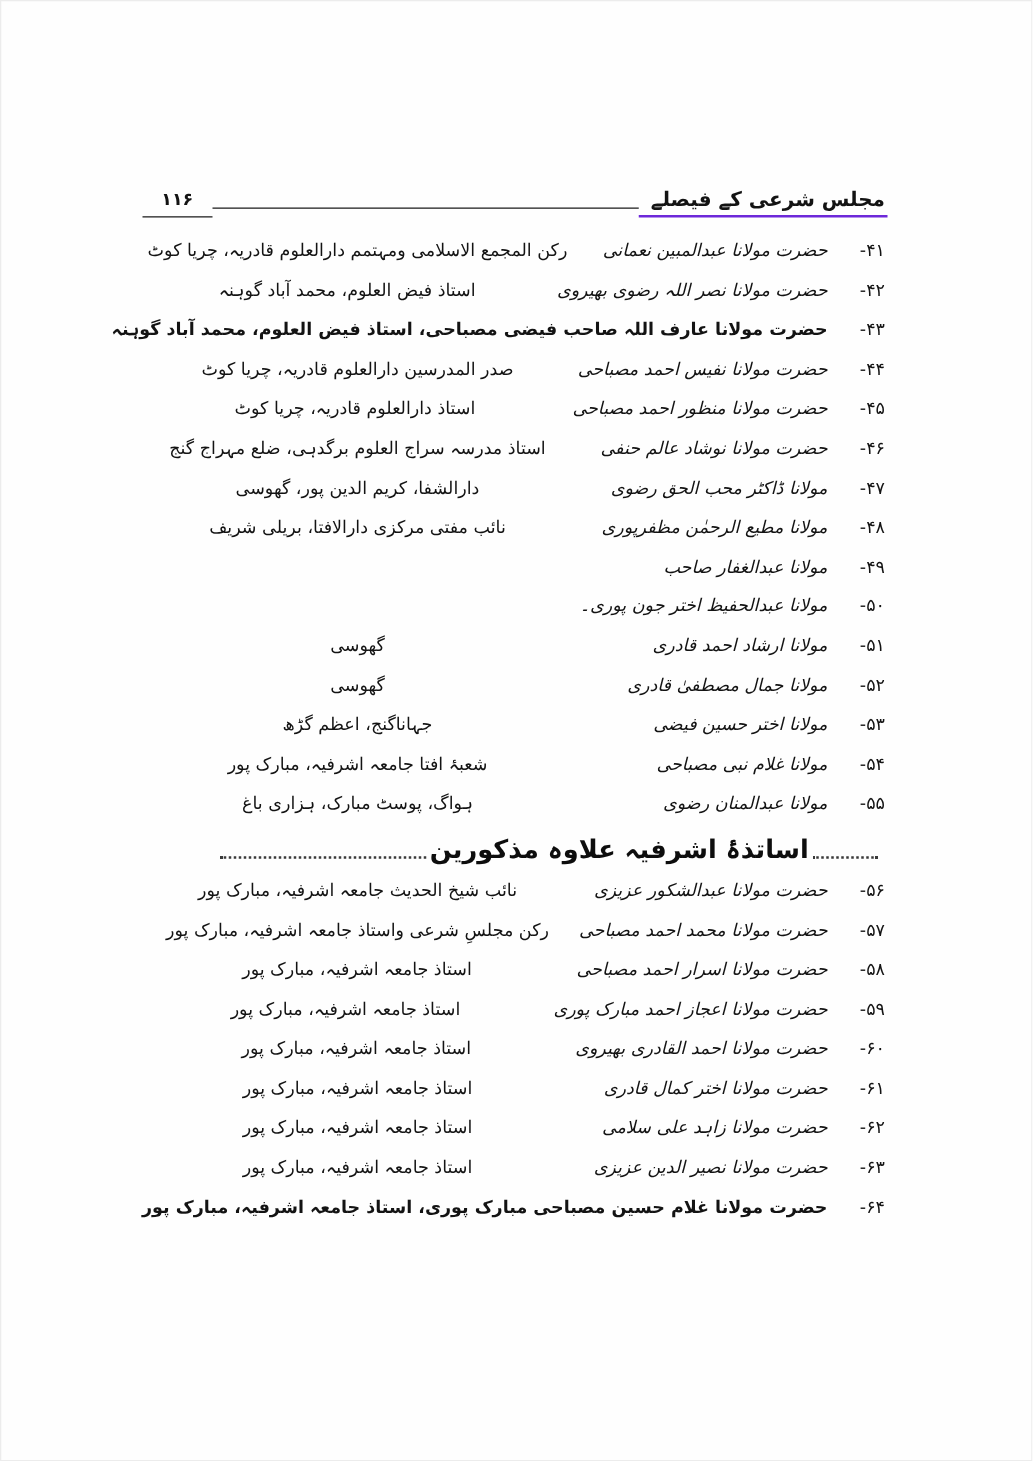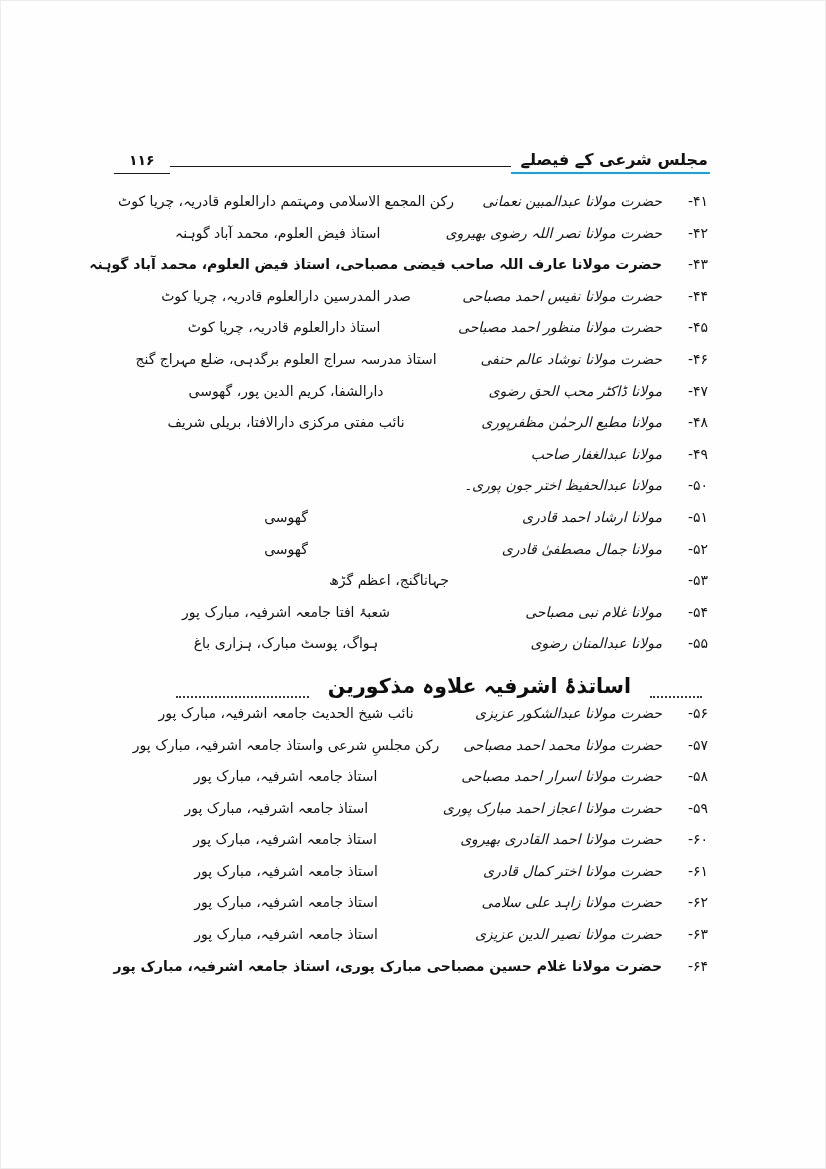--- a/index.html
+++ b/index.html
@@ -13,43 +13,42 @@
     overflow:hidden;
     box-shadow: inset 0 0 0 1px #ececec;
   }
   
   .hdr {
     position:absolute; top:144px; right:116px; width:596px; height:30px;
     display:flex; direction:rtl; align-items:flex-end;
   }
   .hdr-title {
     font-size:16px; font-weight:bold; white-space:nowrap;
-    border-bottom:2px solid #0ea5e9; padding:0 2px 3px 10px;
+    border-bottom:2px solid #6d28d9; padding:0 2px 3px 10px;
   }
   .hdr-rule { flex:1; height:0; border-bottom:1.8px solid #1a1a1a; margin-bottom:7px; }
   .hdr-num {
     font-size:14px; font-weight:bold; letter-spacing:1px;
     border-bottom:1.8px solid #1a1a1a; padding:0 15px 5px; 
   }
   
   .list { position:absolute; top:186px; right:118px; width:592px; }
   .row {
     display:flex; direction:rtl; align-items:baseline;
     height:31.6px; line-height:31.6px; font-size:14px;
     white-space:nowrap;
   }
   .num { flex:0 0 46px; letter-spacing:0.5px; }
   .name { flex:0 0 auto; min-width:200px; padding-left:6px;font-style:italic; }
   .detail { flex:1; overflow:visible;text-align:center; }
   .full { flex:1;font-weight:bold; }
   
   .section-heading {
-    height:38px; display:flex; direction:rtl; align-items:flex-end;
+    height:38px; display:flex; direction:rtl; align-items:center;
     padding:0 6px 0 60px;
-    gap:16px;
   }
   .sh-text {
     font-weight:bold; font-size:20.5px; white-space:nowrap;
     padding:0 3px; color:#0d0d0d;
   }
   .sh-dots { height:0; border-bottom:2.6px dotted #3a3a3a; margin-top:14px; }
   .sh-dots.right { width:52px; }
   .sh-dots.left  { flex:1; }
 </style>
 </head>
@@ -130,20 +129,21 @@
   </div>
 
   <div class="row">
     <span class="num">۵۲-</span>
     <span class="name">مولانا جمال مصطفیٰ قادری</span>
     <span class="detail">گھوسی</span>
   </div>
 
   <div class="row">
     <span class="num">۵۳-</span>
+    <span class="name">مولانا اختر حسین فیضی</span>
     <span class="detail">جہاناگنج، اعظم گڑھ</span>
   </div>
 
   <div class="row">
     <span class="num">۵۴-</span>
     <span class="name">مولانا غلام نبی مصباحی</span>
     <span class="detail">شعبۂ افتا جامعہ اشرفیہ، مبارک پور</span>
   </div>
 
   <div class="row">

